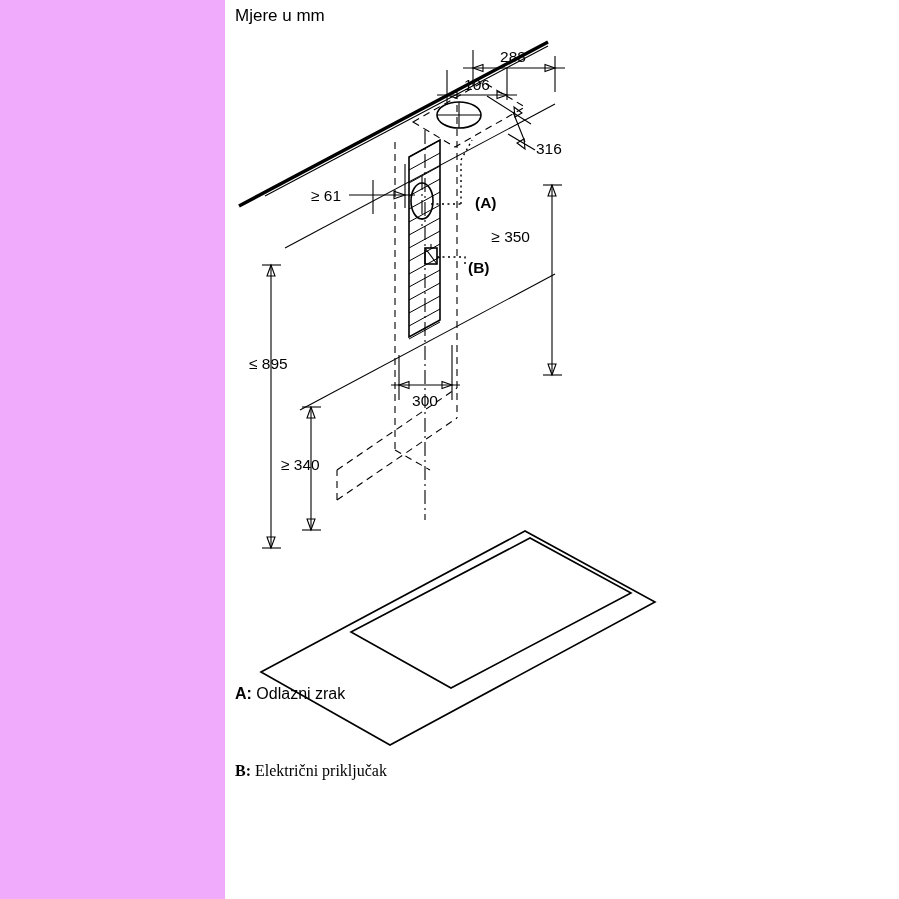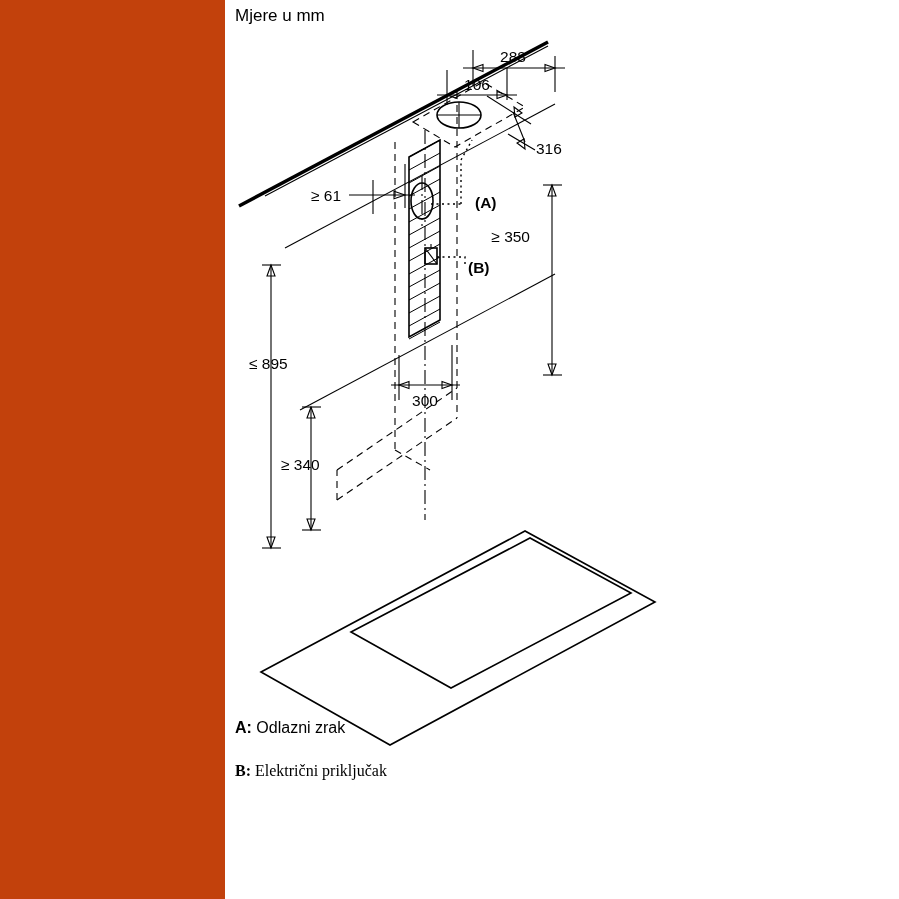--- a/index.html
+++ b/index.html
@@ -10,21 +10,21 @@
   body {
     width: 899px;
     height: 899px;
     font-family: "Liberation Sans", sans-serif;
     overflow: hidden;
   }
   #page {
     position: relative;
     width: 899px;
     height: 899px;
-    background: #c2410c;
+    background: #f0abfc;
   }
   #sheet {
     position: absolute;
     left: 225px;
     top: 0px;
     width: 674px;
     height: 899px;
     background: #ffffff;
   }
   .label {
@@ -37,21 +37,21 @@
     left: 10px;
     top: 6px;
     font-size: 17px;
   }
   .legend {
     font-size: 16px;
   }
   .legend b {
     font-weight: bold;
   }
-  #legend-a { left: 10px; top: 719px; text-align: center; }
+  #legend-a { left: 10px; top: 685px; text-align: center; }
   #legend-b { left: 10px; top: 762px; font-family: Liberation Serif, serif; }
   svg#drawing {
     position: absolute;
     left: 0;
     top: 0;
     width: 674px;
     height: 899px;
   }
   .dim-text {
     font-family: "Liberation Sans", sans-serif;

